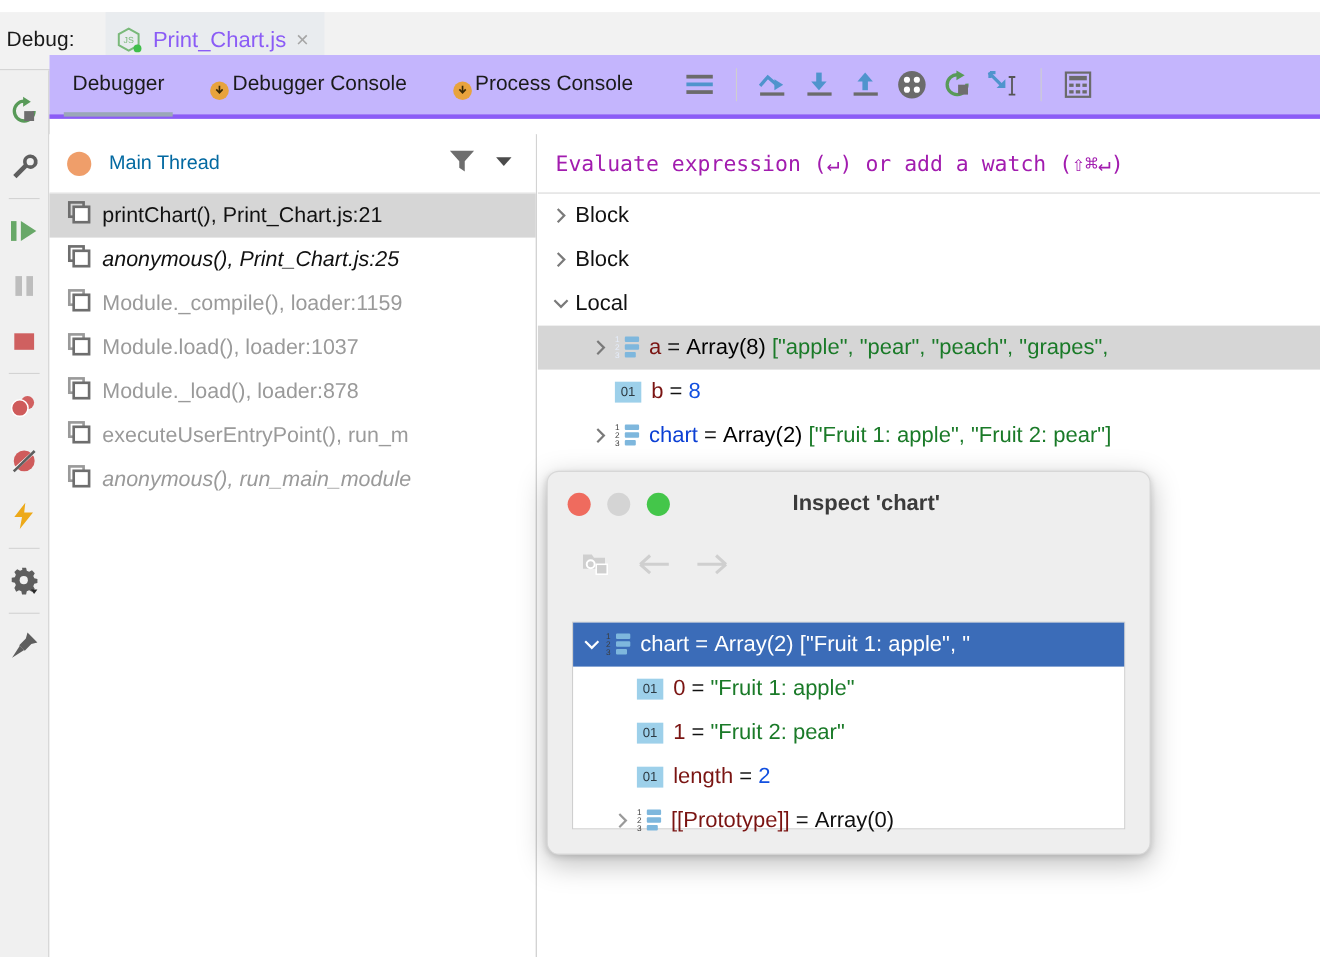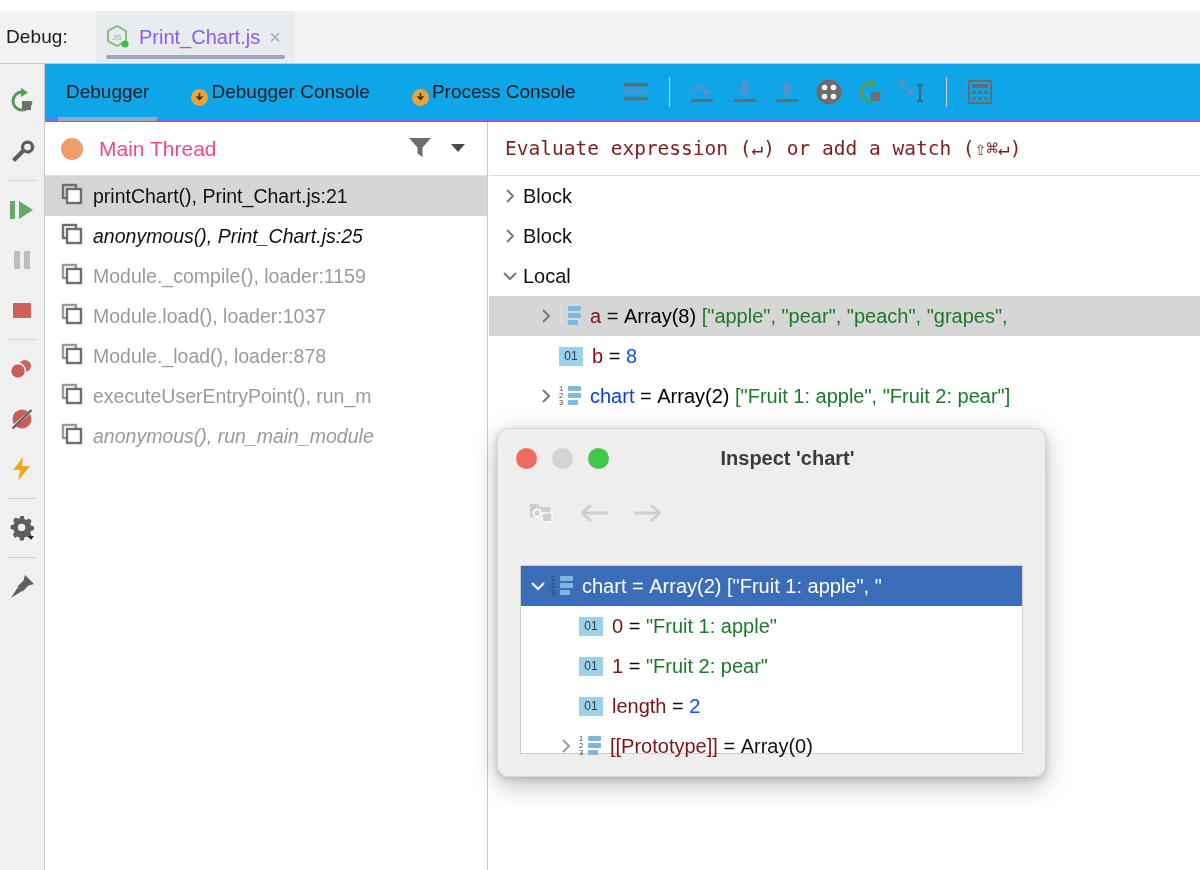--- a/index.html
+++ b/index.html
@@ -39,22 +39,22 @@
     background:#f0f0f0; border-right:1px solid #c9c9c9;
     display:flex; flex-direction:column; align-items:center; padding-top:12px;
   }
   .vtoolbar .vt-btn {
     width:40px; height:50px; display:flex; align-items:center; justify-content:center;
   }
   .vt-sep { width:28px; height:1px; background:#d3d3d3; margin:4px 0; }
 
   
   .tabs-row {
-    position:absolute; left:45px; top:53px; width:1155px; height:58px;
-    background:#0ea5e9; border-bottom:2px solid #8b5cf6;
+    position:absolute; left:45px; top:39px; width:1155px; height:58px;
+    background:#c4b5fd; border-bottom:4px solid #8b5cf6;
     display:flex; align-items:center;
   }
   .tab-item {
     position:relative; height:58px; display:flex; align-items:center;
     padding:0 21px; font-size:19px; color:#1b1b1b; gap:2px;
   }
   .tab-item.active::after {
     content:""; position:absolute; left:13px; right:13px; bottom:0; height:4px;
     background:#9aa7b8;
   }
@@ -70,41 +70,41 @@
   
   .frames-panel {
     position:absolute; left:45px; top:111px; width:443px; height:759px;
     background:#ffffff; border-right:1px solid #c9c9c9;
   }
   .thread-bar {
     height:54px; display:flex; align-items:center; padding-left:16px;
     border-bottom:1px solid #e2e2e2; background:#fff;
   }
   .thread-dot { width:22px; height:22px; border-radius:50%; background:#ef9e6a; flex:none; }
-  .thread-name { font-size:21px; color:#ec4899; margin-left:16px; }
+  .thread-name { font-size:18px; color:#0369a1; margin-left:16px; }
   .thread-actions { margin-left:auto; display:flex; align-items:center; gap:14px; padding-right:18px; }
   .frame-row {
     height:40px; display:flex; align-items:center; padding-left:16px; gap:10px;
     font-size:19.5px; color:#111; white-space:nowrap; overflow:hidden;
   }
   .frame-row.sel { background:#d6d6d6; }
   .frame-row.muted { color:#9a9a9a; }
   .frame-row .fi { flex:none; }
   .frame-row em { }
 
   
   .vars-panel {
     position:absolute; left:489px; top:111px; width:711px; height:759px; background:#fff;
   }
   .eval-bar {
     height:54px; display:flex; align-items:center; padding-left:16px;
     border-bottom:1px solid #d8d8d8; background:#fff;
   }
   .eval-placeholder {
-    font-family:"DejaVu Sans Mono", monospace; font-size:19.5px; color:#7f1d1d;
+    font-family:"DejaVu Sans Mono", monospace; font-size:19.5px; color:#a21caf;
     white-space:nowrap; overflow:hidden;
   }
   .var-row {
     height:40px; display:flex; align-items:center; font-size:20px;
     white-space:nowrap; overflow:hidden; color:#111;
   }
   .var-row.sel { background:#d6d6d6; }
   .chev { width:26px; flex:none; display:flex; align-items:center; justify-content:center; }
   .grp-label { font-size:20px; color:#111; }
   .vname-obj { color:#0b3fd4; }

